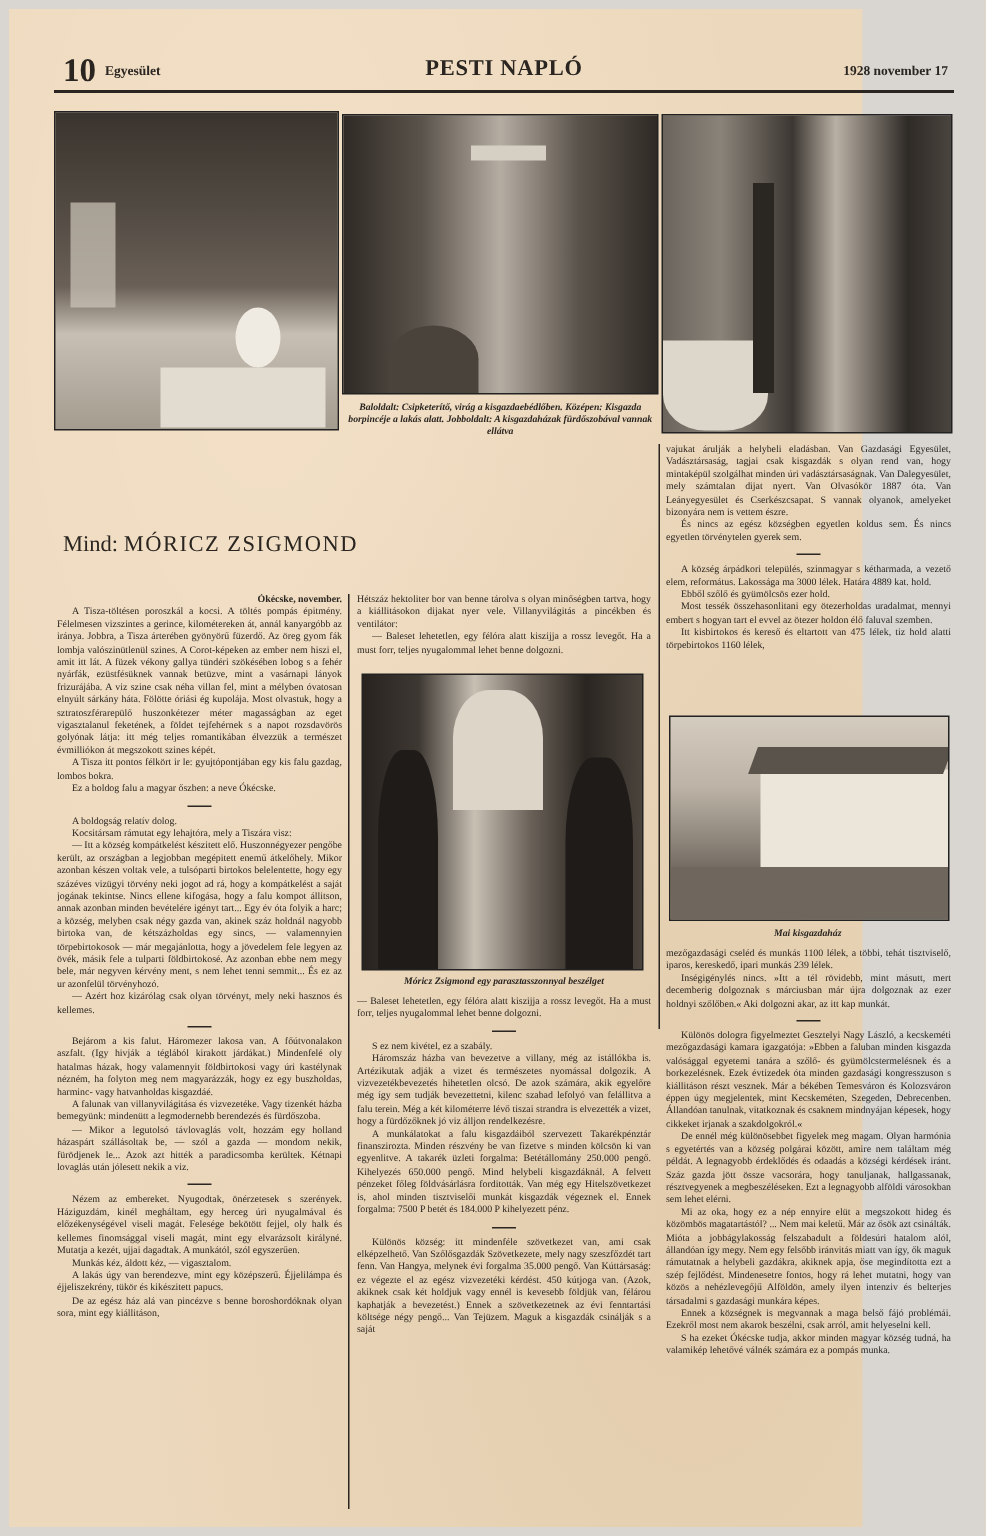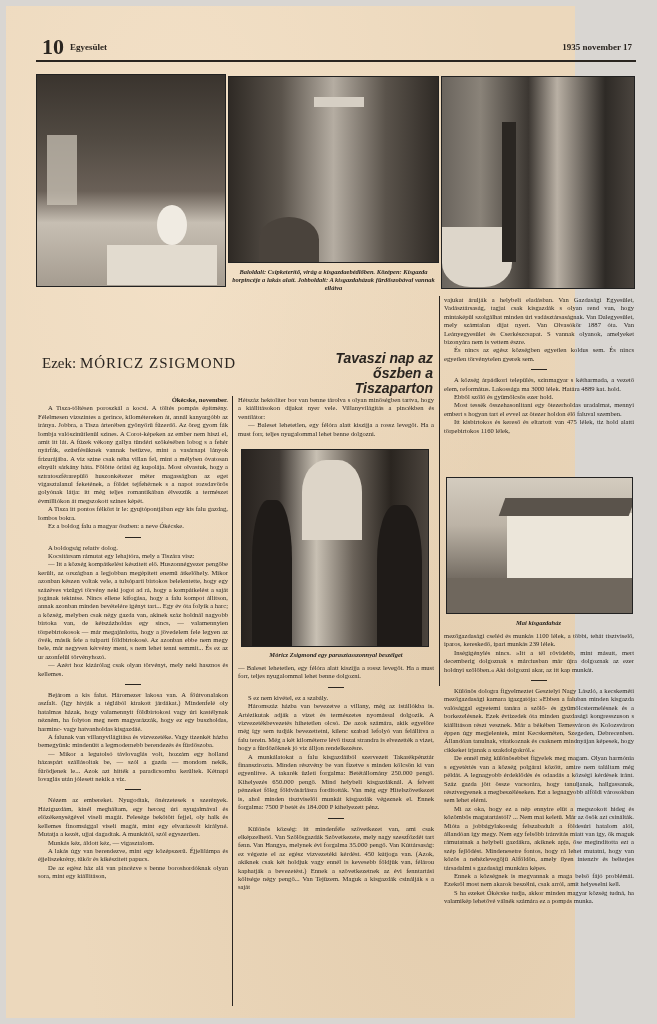--- a/index.html
+++ b/index.html
@@ -30,43 +30,43 @@
   .rule-v{position:absolute;width:1px;background:#2a2520;}
 </style>
 </head>
 <body>
 
 <div class="page">
 
   <div class="hdr">
     <span class="pgnum">10</span>
     <span class="day">Egyesület</span>
-    <span class="date">1935 november 17</span>
+    <span class="paper">PESTI NAPLÓ</span>
+    <span class="date">1928 november 17</span>
   </div>
 
   <div class="photo p1" title="Csipketerítő, virág a kisgazdaebédlőben">
     <div class="shape" style="left:10px;top:60px;width:30px;height:70px;background:#cfc7ba;opacity:.7"></div>
     <div class="shape" style="left:70px;top:170px;width:110px;height:40px;background:#e2dbcf"></div>
     <div class="shape" style="left:120px;top:130px;width:30px;height:40px;background:#f0ebe2;border-radius:50%"></div>
   </div>
   <div class="photo p2" title="Kisgazda borpincéje a lakás alatt">
     <div class="shape" style="left:30px;top:140px;width:60px;height:45px;background:#4a433c;border-radius:50% 50% 0 0"></div>
     <div class="shape" style="left:85px;top:20px;width:50px;height:10px;background:#d6cfc4"></div>
   </div>
   <div class="photo p3" title="A kisgazdaházak fürdőszobával vannak ellátva">
     <div class="shape" style="left:0px;top:150px;width:70px;height:60px;background:#ddd6ca;border-radius:0 0 40% 40%"></div>
     <div class="shape" style="left:60px;top:45px;width:14px;height:140px;background:#2a2622"></div>
   </div>
   <div class="caption" style="left:225px;top:262px;width:205px;">Baloldalt: Csipketerítő, virág a kisgazdaebédlőben. Középen: Kisgazda borpincéje a lakás alatt. Jobboldalt: A kisgazdaházak fürdőszobával vannak ellátva</div>
 
   <div class="byline">
-    <span>Ezek:</span>
+    <span>Mind:</span>
     <b>MÓRICZ ZSIGMOND</b>
   </div>
-  <div class="subtitle">Tavaszi nap az őszben a Tiszaparton</div>
 
   <div class="rule-v" style="left:226px;top:390px;height:610px;"></div>
   <div class="rule-v" style="left:433px;top:290px;height:390px;"></div>
 
   <div class="col" style="left:32px;top:390px;width:190px;height:615px;overflow:hidden;">
     <p class="dateline">Ókécske, november.</p>
     <p>A Tisza-töltésen poroszkál a kocsi. A töltés pompás épitmény. Félelmesen vizszintes a gerince, kilométereken át, annál kanyargóbb az iránya. Jobbra, a Tisza árterében gyönyörű füzerdő. Az öreg gyom fák lombja valószinütlenül szines. A Corot-képeken az ember nem hiszi el, amit itt lát. A füzek vékony gallya tündéri szökésében lobog s a fehér nyárfák, ezüstfésüknek vannak betüzve, mint a vasárnapi lányok frizurájába. A viz szine csak néha villan fel, mint a mélyben óvatosan elnyúlt sárkány háta. Fölötte óriási ég kupolája. Most olvastuk, hogy a sztratoszférarepülő huszonkétezer méter magasságban az eget vigasztalanul feketének, a földet tejfehérnek s a napot rozsdavörös golyónak látja: itt még teljes romantikában élvezzük a természet évmilliókon át megszokott szines képét.</p>
     <p>A Tisza itt pontos félkört ir le: gyujtópontjában egy kis falu gazdag, lombos bokra.</p>
     <p>Ez a boldog falu a magyar őszben: a neve Ókécske.</p>
     <div class="sep"></div>

